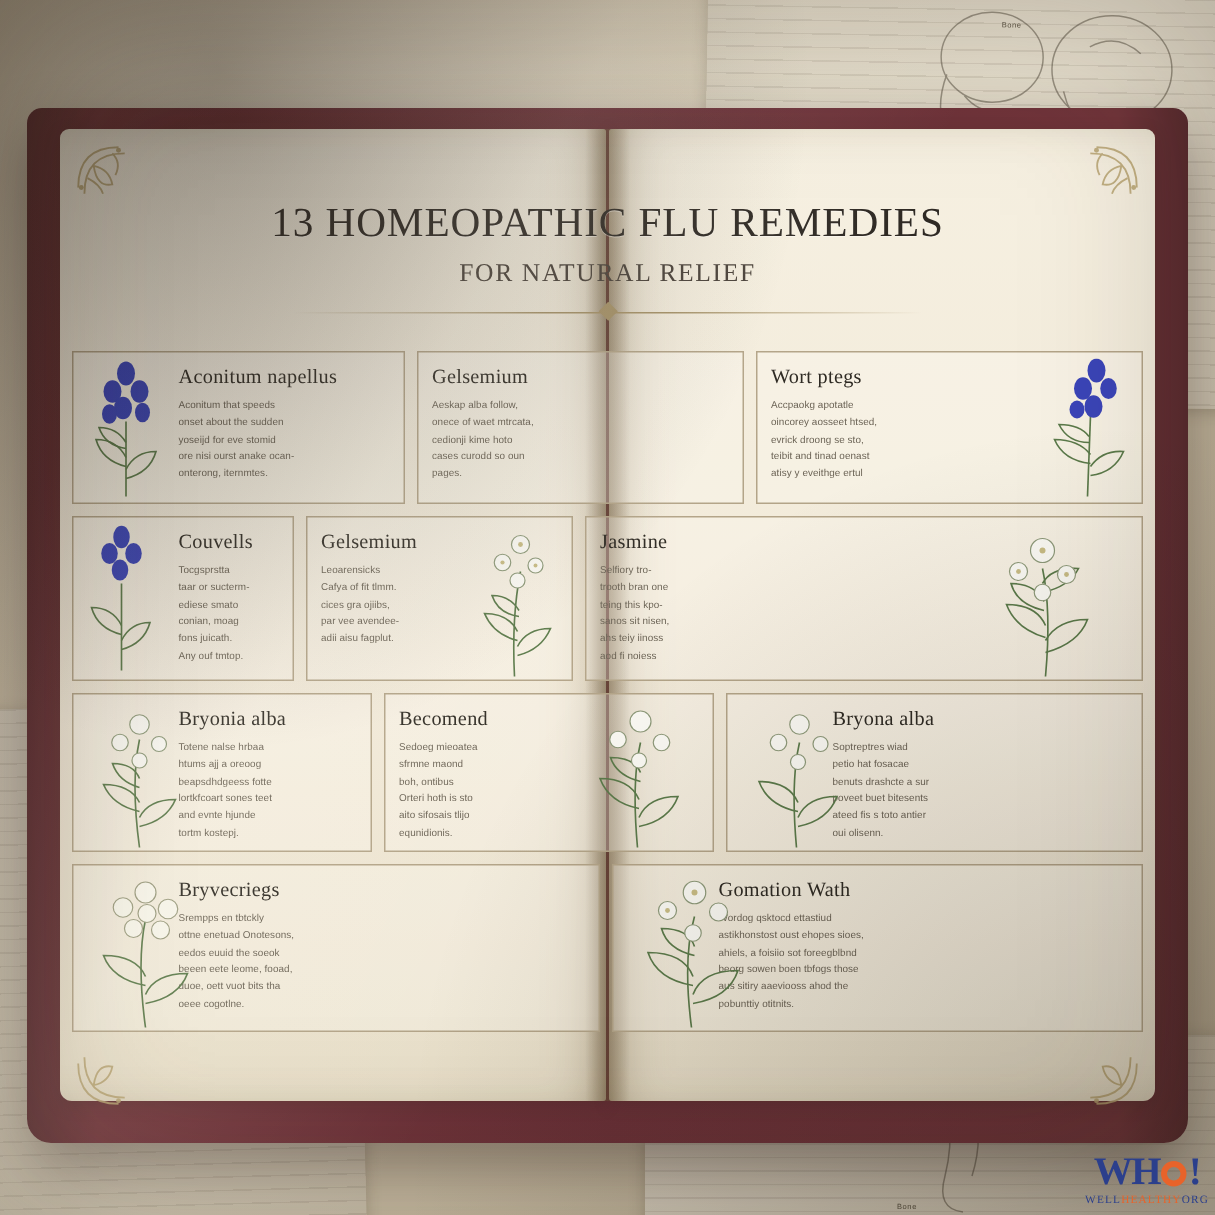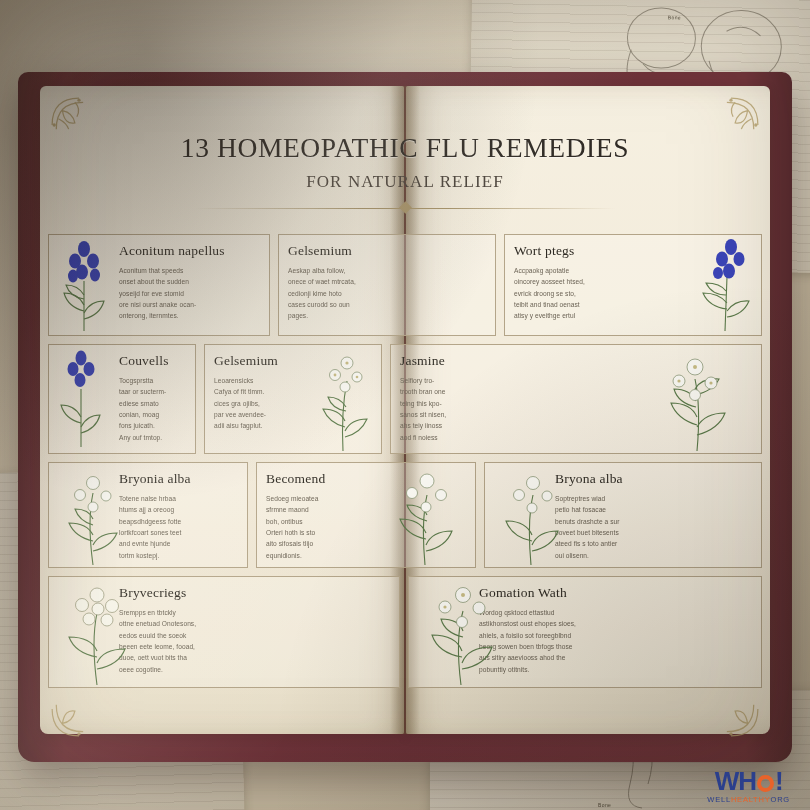--- a/index.html
+++ b/index.html
@@ -210,23 +210,23 @@
   }
   #vignette {
     position: absolute; inset: 0;
     pointer-events: none;
     box-shadow: inset 0 0 120px rgba(60,45,30,.35);
   }
 
   
   #watermark {
     position: absolute;
-    right: 20px; bottom: 6px;
+    right: 4px; bottom: 6px;
     text-align: center;
-    font-family: Liberation Sans, sans-serif;
+    font-family: Liberation Serif, serif;
   }
   #wm-main {
     font-size: 26px;
     font-weight: bold;
     letter-spacing: -1px;
     color: #2b3f8c;
     line-height: 1;
     position: relative;
   }
   #wm-ring {

